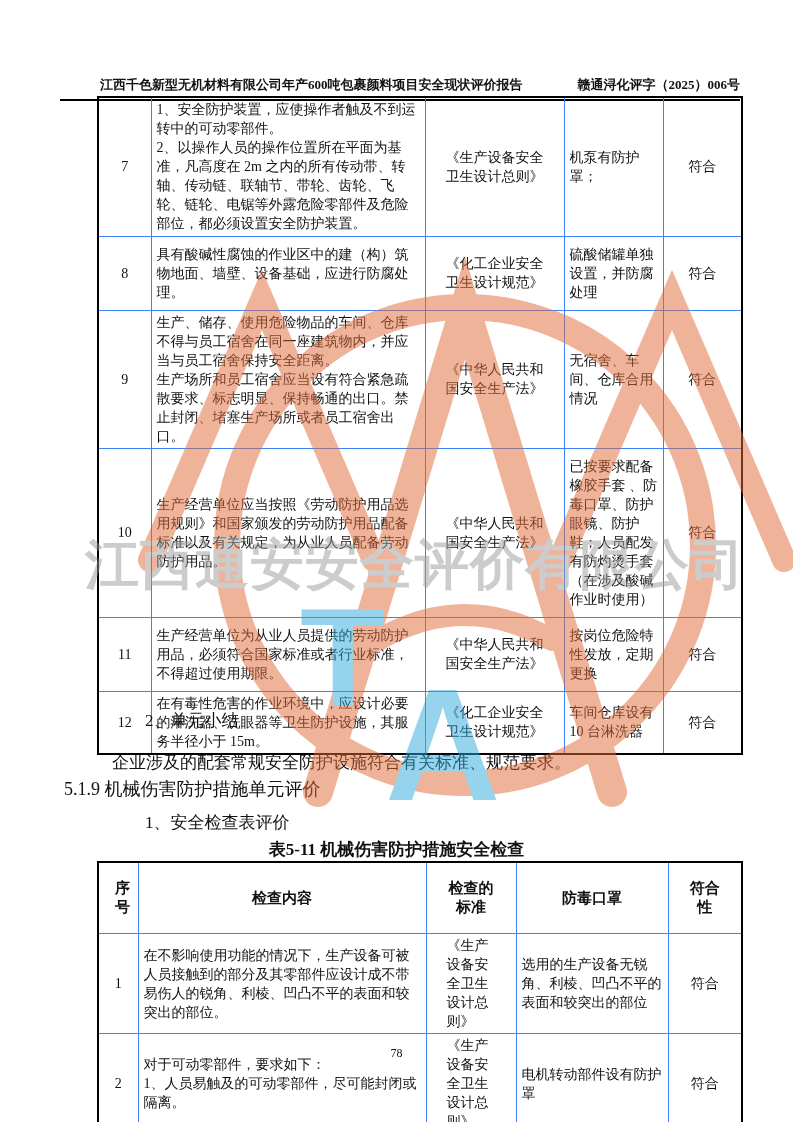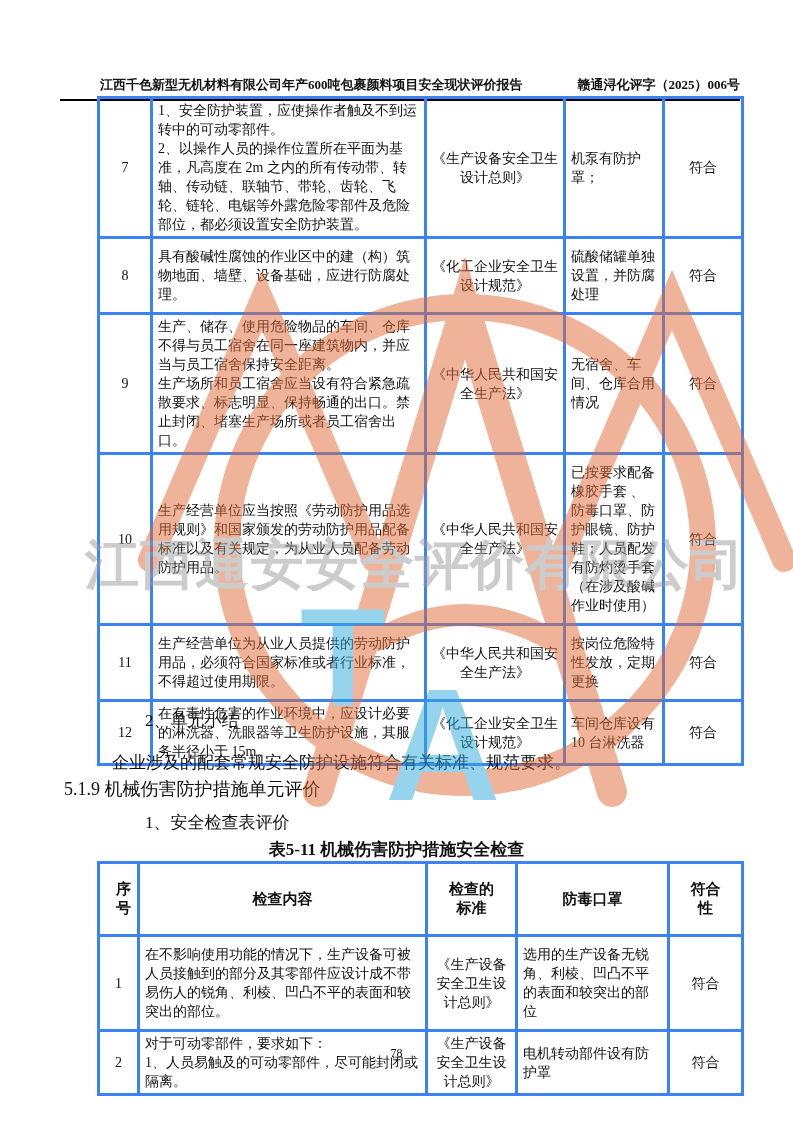--- a/index.html
+++ b/index.html
@@ -16,26 +16,26 @@
     display:flex; justify-content:space-between; align-items:flex-end;
     font-size:13px; font-weight:bold; white-space:nowrap;
   }
   .header .left { padding-left:40px; }
   
   .watermark {
     position:absolute; inset:0; z-index:5; pointer-events:none; opacity:.5;
   }
   
   table { border-collapse:collapse; table-layout:fixed; position:absolute; z-index:2; }
-  td, th { border:3px solid #3b82f6; vertical-align:middle; font-size:14px; line-height:19px; overflow:hidden; }
+  td, th { border:1px solid #3b82f6; vertical-align:middle; font-size:14px; line-height:19px; overflow:hidden; }
   table.t1 { left:97px; top:96px; width:644px; border:2px solid #000; }
   table.t2 { left:97px; top:861px; width:644px; border:2px solid #000; }
   td.num  { text-align:center; }
   td.content { text-align:left; padding:2px 5px; white-space:pre-line; }
-  td.standard { text-align:center; padding:2px 4px; }
+  td.standard { text-align:left; padding:2px 20px; }
   td.result { text-align:left; padding:8px 5px; white-space:pre-line; }
   td.conf { text-align:center;margin-left:45px; }
   th { font-weight:bold; text-align:center; font-size:15px; padding:16px; }
   
   .h-bold { position:absolute; z-index:2; font-weight:normal; font-size:18px; white-space:nowrap; }
   .para   { position:absolute; z-index:2; font-size:17px; white-space:nowrap;margin-top:8px; }
   .caption{ position:absolute; z-index:2; left:0; width:100%; text-align:center; font-weight:bold; font-size:17px; }
   .footer { position:absolute; z-index:2; left:0; width:100%; top:1046px; text-align:center; font-size:12px; }
 </style>
 </head>

